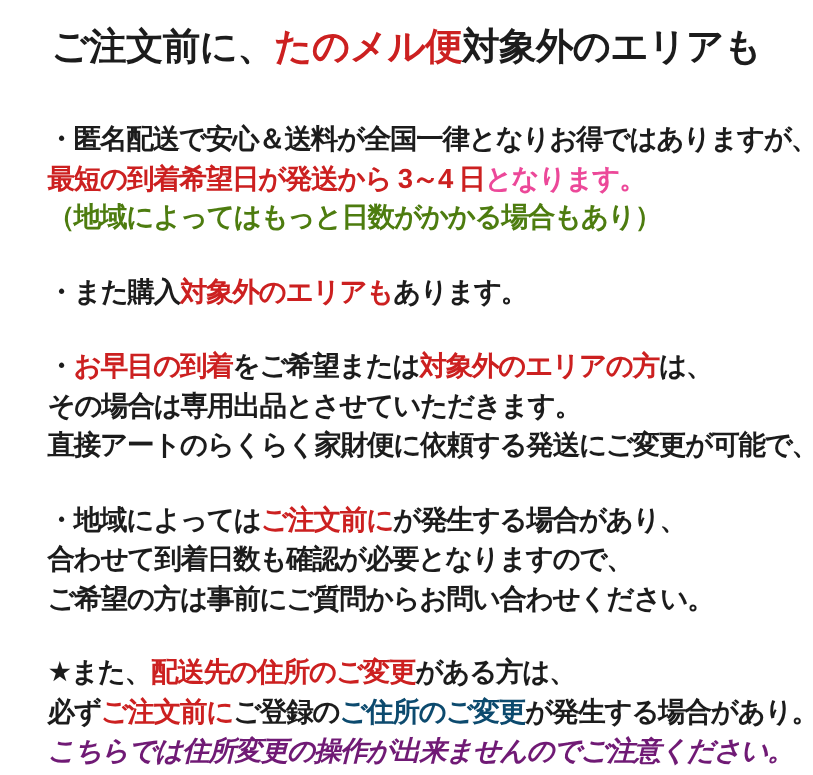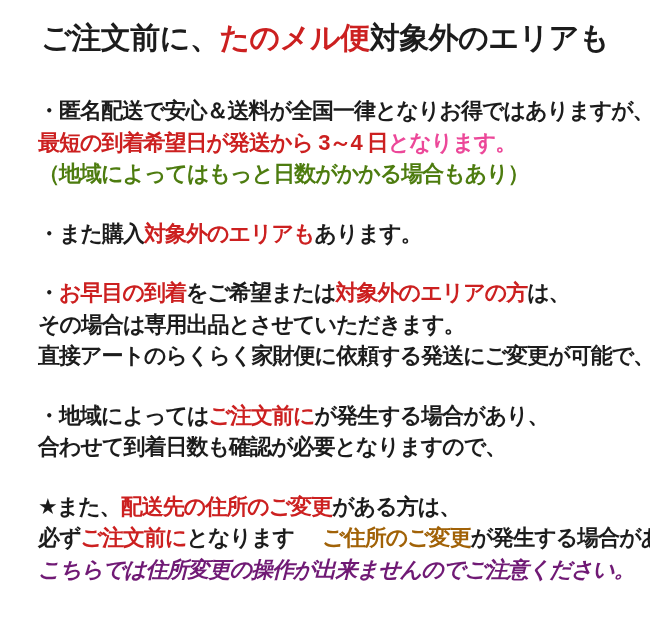--- a/index.html
+++ b/index.html
@@ -53,20 +53,21 @@
         <div class="line"><span style="color: rgb(28, 28, 28);">・また購入</span><span style="color: rgb(204, 32, 32);">対象外のエリアも</span><span style="color: rgb(28, 28, 28);">あります。</span></div>
       </div>
       <div class="para">
         <div class="line"><span style="color: rgb(28, 28, 28);">・</span><span style="color: rgb(204, 32, 32);">お早目の到着</span><span style="color: rgb(28, 28, 28);">をご希望または</span><span style="color: rgb(204, 32, 32);">対象外のエリアの方</span><span style="color: rgb(28, 28, 28);">は、</span></div>
         <div class="line"><span style="color: rgb(28, 28, 28);">その場合は専用出品とさせていただきます。</span></div>
         <div class="line"><span style="color: rgb(28, 28, 28);">直接アートのらくらく家財便に依頼する発送にご変更が可能で、</span></div>
       </div>
       <div class="para">
         <div class="line"><span style="color: rgb(28, 28, 28);">・地域によっては</span><span style="color: rgb(204, 32, 32);">ご注文前に</span><span style="color: rgb(28, 28, 28);">が発生する場合があり、</span></div>
         <div class="line"><span style="color: rgb(28, 28, 28);">合わせて到着日数も確認が必要となりますので、</span></div>
+        <div class="line"><span style="color: rgb(28, 28, 28);">ご希望の方は事前にご質問からお問い合わせください。</span></div>
       </div>
       <div class="para">
         <div class="line"><span style="color: rgb(28, 28, 28);">★また、</span><span style="color: rgb(204, 32, 32);">配送先の住所のご変更</span><span style="color: rgb(28, 28, 28);">がある方は、</span></div>
-        <div class="line"><span style="color: rgb(28, 28, 28);">必ず</span><span style="color: rgb(204, 32, 32);">ご注文前に</span><span style="color: rgb(28, 28, 28);">となります</span><span style="color: #a16207; margin-left: 28px;">ご住所のご変更</span><span style="color: rgb(28, 28, 28);">が発生する場合があり。</span></div>
+        <div class="line"><span style="color: rgb(28, 28, 28);">必ず</span><span style="color: rgb(204, 32, 32);">ご注文前に</span><span style="color: rgb(28, 28, 28);">ご登録の</span><span style="color: #0c4a6e;">ご住所のご変更</span><span style="color: rgb(28, 28, 28);">が発生する場合があり。</span></div>
         <div class="line"><span style="color: #701a75; font-style: italic;">こちらでは住所変更の操作が出来ませんのでご注意ください。</span></div>
       </div>
     </div>
 </div>
 
 </body></html>

